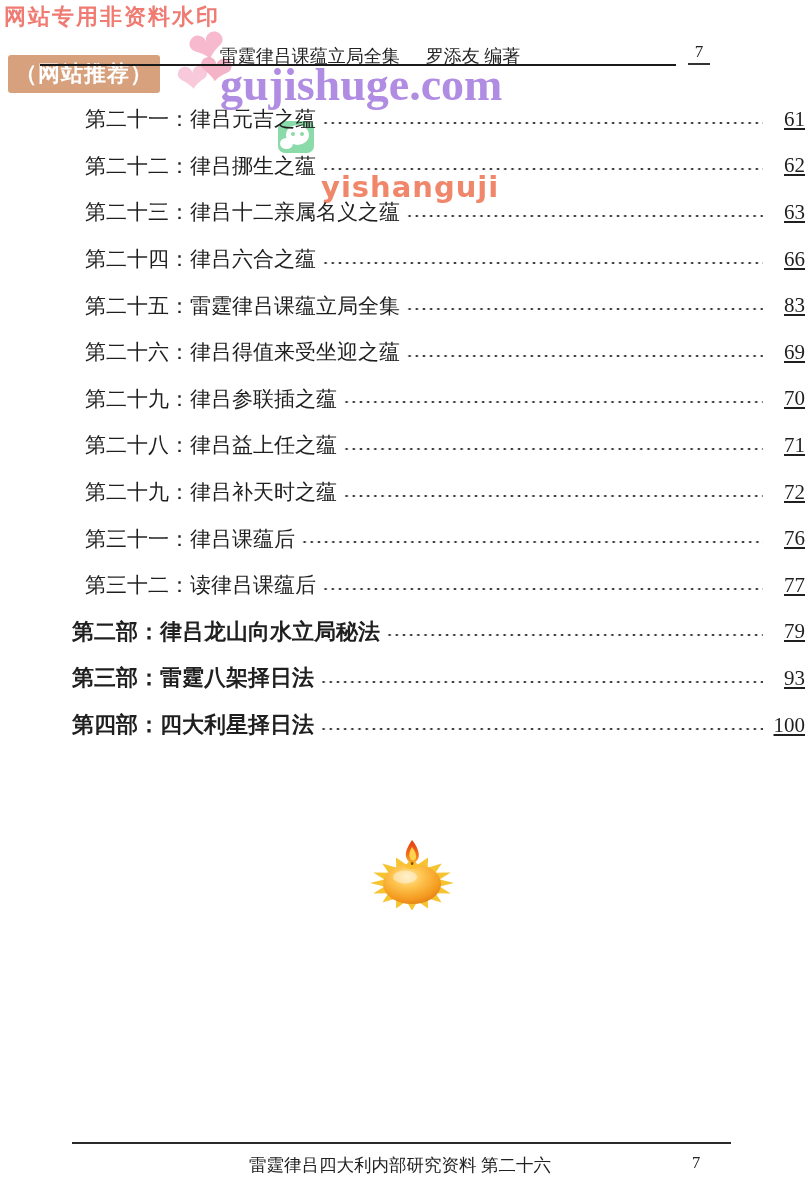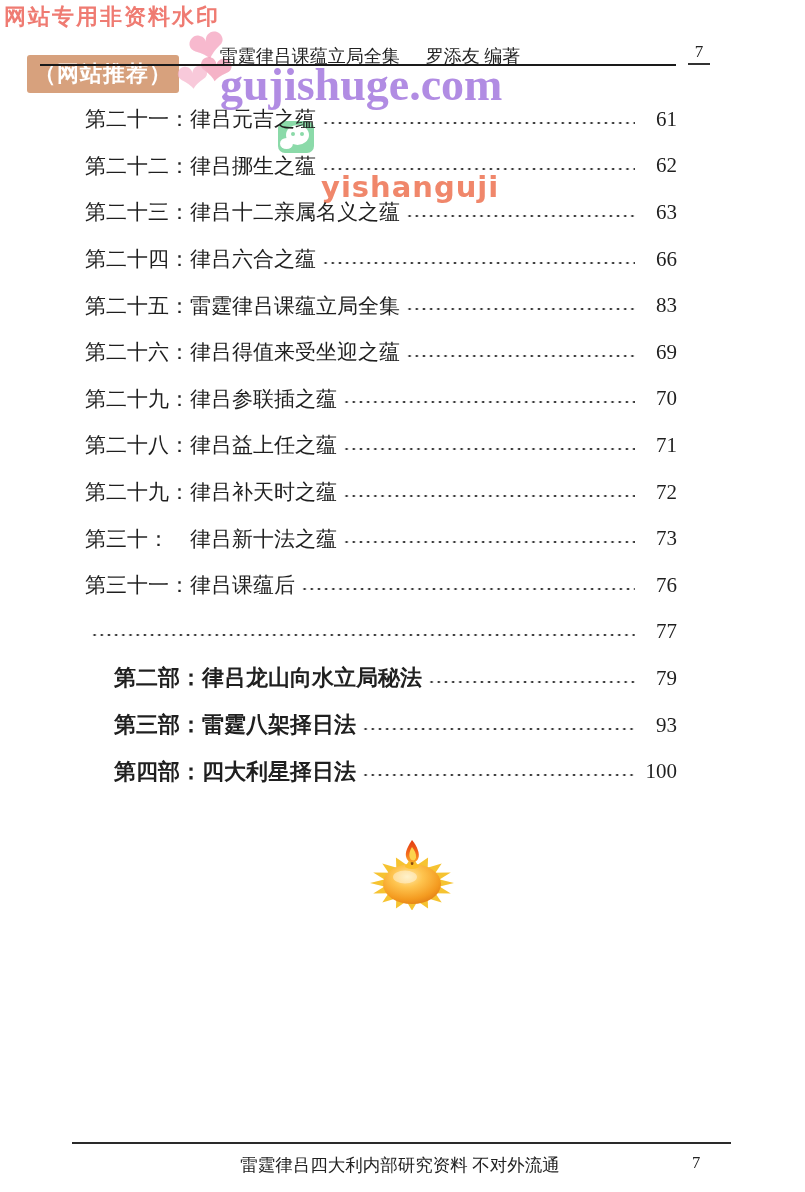--- a/index.html
+++ b/index.html
@@ -10,21 +10,21 @@
 
   
   .corner-wm {
     position:absolute; left:4px; top:2px; font-size:22px; font-weight:bold;
     color:#ef7b72; letter-spacing:2px; font-family:"Liberation Sans",sans-serif;
     white-space:nowrap;
   }
 
   
   .badge {
-    position:absolute; left:27px; top:55px; width:152px; height:38px;
+    position:absolute; left:8px; top:55px; width:152px; height:38px;
     background:#d7a17d; color:#ffffff; font-weight:bold; font-size:22px;
     text-align:center; line-height:38px; border-radius:3px;
     font-family:"Liberation Sans",sans-serif; letter-spacing:1px;
   }
 
   
   .heart { position:absolute; font-family:"DejaVu Sans",sans-serif; line-height:1; }
   .h1 { left:188px; top:24px; font-size:46px; color:rgba(246,173,198,.85); transform:rotate(-14deg); }
   .h2 { left:198px; top:50px; font-size:42px; color:rgba(243,160,185,.80); transform:rotate(6deg); }
   .h3 { left:176px; top:58px; font-size:40px; color:rgba(246,183,206,.75); transform:rotate(-4deg); }
@@ -59,31 +59,31 @@
     background:#fff; border-radius:50%; }
   .site2-wm {
     position:absolute; left:321px; top:122px; font-size:29px; font-weight:bold;
     color:#f0876b; font-family:"DejaVu Sans",sans-serif; letter-spacing:1px; white-space:nowrap;margin-top:48px;
   }
 
   
   .toc { position:absolute; left:0; right:0; top:96px; }
   .toc-row {
     display:flex; align-items:center; height:46.6px;
-    padding-left:85px; padding-right:128px;
+    padding-left:85px; 
     font-size:21px; color:#1f1f1f;
   }
-  .toc-row.bold { padding-left:72px; font-weight:bold; font-size:22px;margin-left:42px; }
+  .toc-row.bold { padding-left:72px; font-weight:bold; font-size:22px; }
   .toc-label { white-space:nowrap; }
   .leader {
     flex:1; height:4px; margin:7px 8px 0 6px;
     background-image:radial-gradient(circle, #3a3a3a 1.3px, transparent 1.5px);
     background-size:7.2px 4px; background-repeat:repeat-x; background-position:left center;
   }
-  .toc-page { min-width:34px; text-align:right; font-weight:normal; font-size:21px; color:#1f1f1f; }
+  .toc-page { min-width:34px; text-align:right; font-weight:normal; font-size:21px; color:#1f1f1f;text-decoration:underline; }
 
   
   .emblem { position:absolute; left:364px; top:838px; }
 
   
   .footer-line { position:absolute; left:72px; top:1142px; width:659px; border-top:2.2px solid #2a2a2a; }
   .footer-text { position:absolute; left:40px; width:720px; top:1153px; text-align:center; font-size:17.5px; color:#222; }
   .footer-page { position:absolute; left:692px; top:1153px; font-size:16.5px; color:#222; }
 </style>
 </head>
@@ -152,30 +152,26 @@
         <span class="toc-label">第二十八：律吕益上任之蕴</span>
         <span class="leader"></span>
         <span class="toc-page">71</span>
       </div>
       <div class="toc-row">
         <span class="toc-label">第二十九：律吕补天时之蕴</span>
         <span class="leader"></span>
         <span class="toc-page">72</span>
       </div>
       <div class="toc-row">
-        <span class="toc-label">第三十：　律吕新十法之蕴</span>
-        <span class="leader"></span>
-        <span class="toc-page">73</span>
-      </div>
-      <div class="toc-row">
         <span class="toc-label">第三十一：律吕课蕴后</span>
         <span class="leader"></span>
         <span class="toc-page">76</span>
       </div>
       <div class="toc-row">
+        <span class="toc-label">第三十二：读律吕课蕴后</span>
         <span class="leader"></span>
         <span class="toc-page">77</span>
       </div>
       <div class="toc-row bold">
         <span class="toc-label">第二部：律吕龙山向水立局秘法</span>
         <span class="leader"></span>
         <span class="toc-page">79</span>
       </div>
       <div class="toc-row bold">
         <span class="toc-label">第三部：雷霆八架择日法</span>
@@ -223,16 +219,16 @@
     </g>
     <ellipse cx="48" cy="46" rx="29" ry="20" fill="url(#ballG)"></ellipse>
     <ellipse cx="41" cy="39" rx="12" ry="6.5" fill="rgba(255,255,255,0.40)"></ellipse>
     <ellipse cx="48" cy="28" rx="7" ry="3" fill="#fbbf24" opacity="0.85"></ellipse>
     <rect x="46.8" y="21" width="2.6" height="6" rx="1.2" fill="#8a4b12"></rect>
     <path d="M48 2 C42 11 40 17 43.5 22 C46 25.5 52 25 54 21 C56.5 16 53 8 48 2 Z" fill="url(#flameG)"></path>
     <path d="M48 9 C45 14 44.5 18 46.5 21 C48.5 23.5 51.5 22.5 52 19.5 C52.5 16 50.5 12 48 9 Z" fill="#fcd34d"></path>
   </svg>
 
   <div class="footer-line"></div>
-  <div class="footer-text">雷霆律吕四大利内部研究资料 不对外流通</div>
+  <div class="footer-text">雷霆律吕四大利内部研究资料 第二十六</div>
   <div class="footer-page">7</div>
 
 </div>
 
 </body></html>

